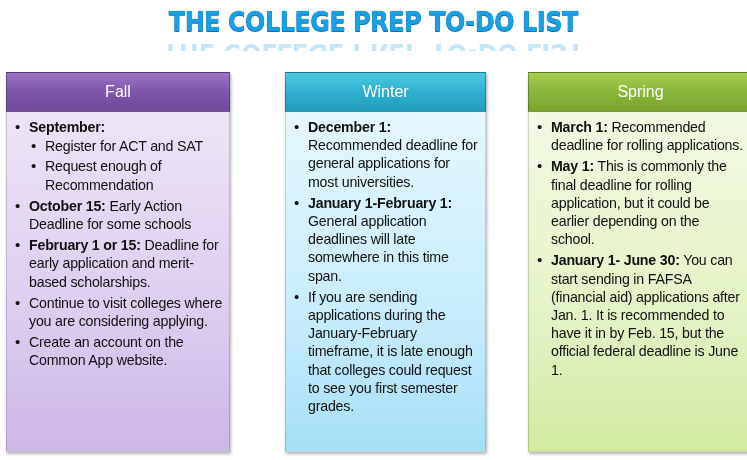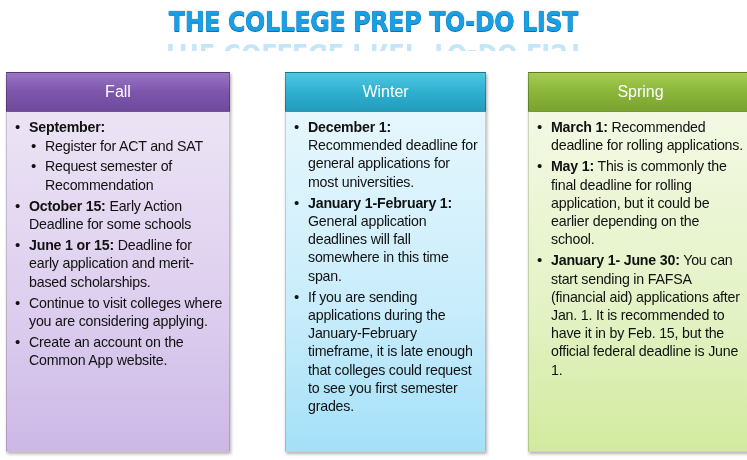--- a/index.html
+++ b/index.html
@@ -91,37 +91,37 @@
 </div>
 
 <div class="col" id="fall">
   <div class="col-header">Fall</div>
   <div class="col-body">
     <ul class="items">
       <li>
         <b>September:</b>
         <ul class="sub">
           <li>Register for ACT and SAT</li>
-          <li>Request semester of Recommendation</li>
+          <li>Request enough of Recommendation</li>
         </ul>
       </li>
       <li><b>October 15:</b><span> Early Action Deadline for some schools</span></li>
-      <li><b>June 1 or 15:</b><span> Deadline for early application and merit-based scholarships.</span></li>
+      <li><b>February 1 or 15:</b><span> Deadline for early application and merit-based scholarships.</span></li>
       <li><span>Continue to visit colleges where you are considering applying.</span></li>
       <li><span>Create an account on the Common App website.</span></li>
     </ul>
   </div>
 </div>
 
 <div class="col" id="winter">
   <div class="col-header">Winter</div>
   <div class="col-body">
     <ul class="items">
       <li><b>December 1:</b><span> Recommended deadline for general applications for most universities.</span></li>
-      <li><b>January 1-February 1:</b><span> General application deadlines will fall somewhere in this time span.</span></li>
+      <li><b>January 1-February 1:</b><span> General application deadlines will late somewhere in this time span.</span></li>
       <li><span>If you are sending applications during the January-February timeframe, it is late enough that colleges could request to see you first semester grades.</span></li>
     </ul>
   </div>
 </div>
 
 <div class="col" id="spring">
   <div class="col-header">Spring</div>
   <div class="col-body">
     <ul class="items">
       <li><b>March 1:</b><span> Recommended deadline for rolling applications.</span></li>

